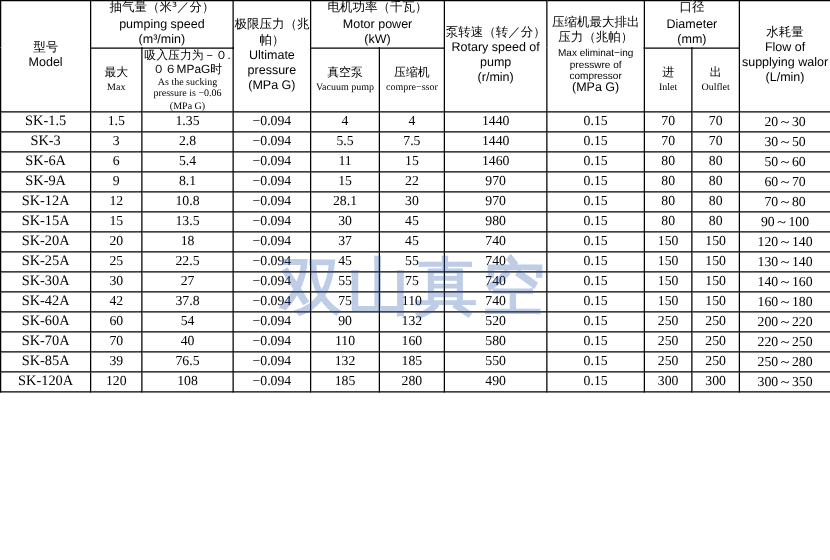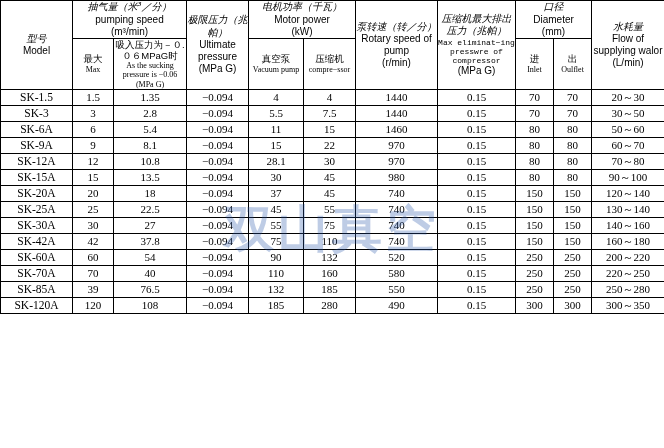--- a/index.html
+++ b/index.html
@@ -28,29 +28,28 @@
     border: 1px solid #000000;
     text-align: center;
     vertical-align: middle;
     padding: 0;
     font-weight: normal;
   }
   .hdr-cn {
     font-family: "DejaVu Sans", sans-serif;
     font-size: 10px;
     line-height: 1.25;
-    font-style: italic;
   }
   .hdr-en {
     font-family: Liberation Sans, sans-serif;
     font-size: 10px;
     line-height: 1.2;
   }
   .hdr-en-small {
-    font-family: Liberation Mono, monospace;
+    font-family: Liberation Sans, sans-serif;
     font-size: 8px;
     line-height: 1.15;
   }
   .hdr-sub-cn {
     font-family: Liberation Sans, sans-serif;
     font-size: 9.5px;
     line-height: 1.2;
   }
   .hdr-sub-en {
     font-family: "Liberation Serif", serif;

